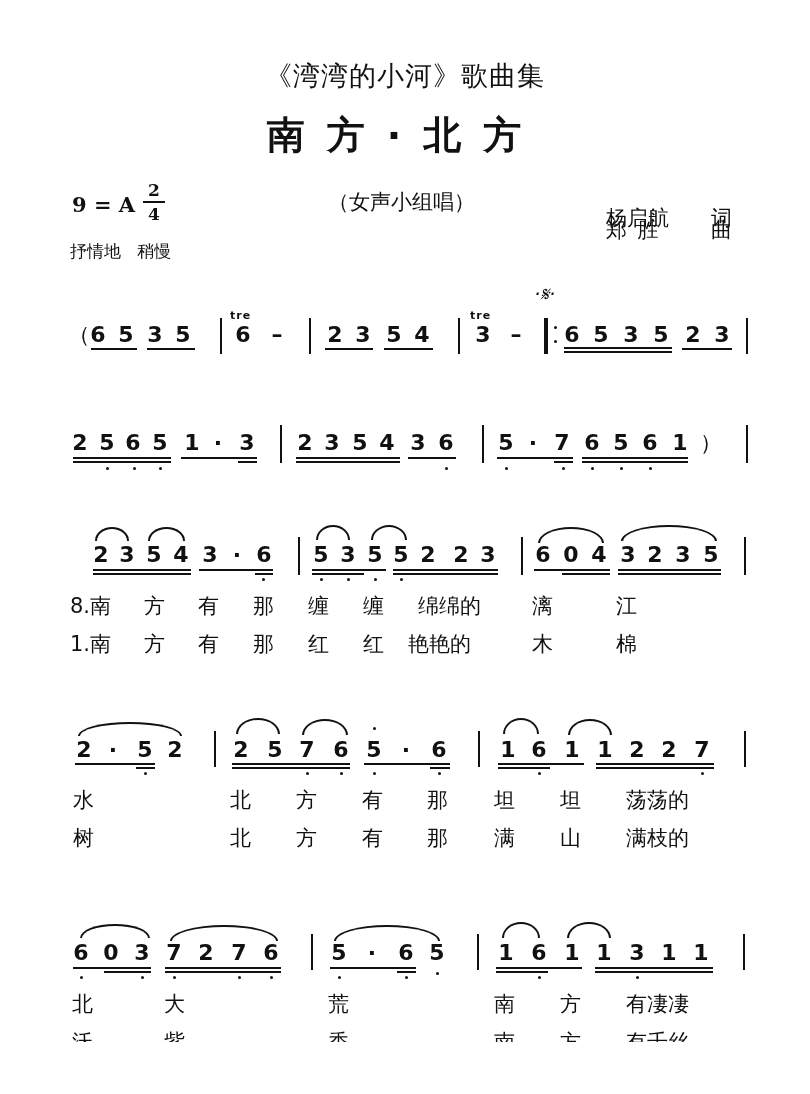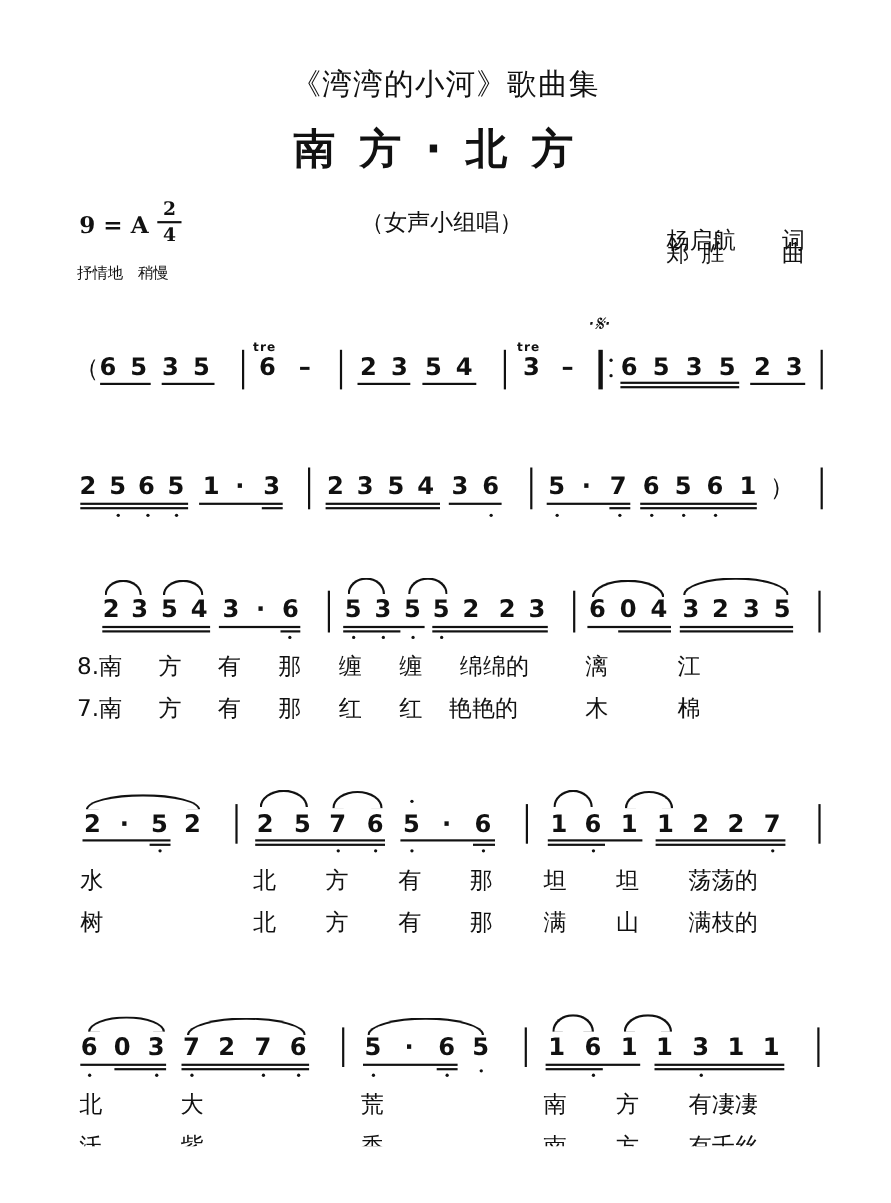--- a/index.html
+++ b/index.html
@@ -4,21 +4,21 @@
 <style>
   * { margin: 0; padding: 0; box-sizing: border-box; }
   html, body { width: 810px; height: 1094px; background: #ffffff; overflow: hidden; }
   body { position: relative; font-family: "DejaVu Sans", "Liberation Sans", sans-serif; color: #111; }
   .abs { position: absolute; }
   .collection { left: 0; width: 810px; top: 58px; text-align: center; font-size: 27px; letter-spacing: 1px; }
   .title { left: 0; width: 810px; top: 110px; text-align: center; font-size: 38px; font-weight: bold; letter-spacing: 22px; }
   .key { left: 72px; top: 192px; font-size: 21px; font-weight: bold; font-family: "DejaVu Serif", serif; }
   .timesig { left: 143px; top: 180px; width: 22px; text-align: center; font-weight: bold; font-size: 17px; font-family: "DejaVu Serif", serif; line-height: 20px; }
   .timesig .bar { display:block; height:2px; background:#111; margin:1px 0; }
-  .tempo { left: 70px; top: 240px; font-size: 14px; }
+  .tempo { left: 70px; top: 240px; font-size: 17px; }
   .performance { left: 328px; top: 188px; font-size: 21px; }
   .credit { left: 606px; font-size: 21px; }
   .credit-l { top: 204px; } .credit-c { top: 216px; font-family: Liberation Serif, serif; }
   .credit .role { position: absolute; left: 105px; }
   .note { position: absolute; font-size: 22px; font-weight: bold; width: 18px; text-align: center; font-family: "DejaVu Sans", sans-serif; }
   .uline { position: absolute; height: 2px; background: #111; }
   .bar-line { position: absolute; width: 2px; background: #111; }
   .dot-low { position: absolute; width: 3px; height: 3px; border-radius: 50%; background: #111; }
   .slur { position: absolute; border: 2px solid #111; border-bottom: none; border-radius: 50% 50% 0 0 / 100% 100% 0 0; }
   .lyric { position: absolute; font-size: 21px; }
@@ -184,21 +184,21 @@
 
   <span class="lyric" style="left:70px;top:592px">8.南</span>
   <span class="lyric" style="left:144px;top:592px">方</span>
   <span class="lyric" style="left:198px;top:592px">有</span>
   <span class="lyric" style="left:253px;top:592px">那</span>
   <span class="lyric" style="left:308px;top:592px">缠</span>
   <span class="lyric" style="left:363px;top:592px">缠</span>
   <span class="lyric" style="left:418px;top:592px">绵绵的</span>
   <span class="lyric" style="left:532px;top:592px">漓</span>
   <span class="lyric" style="left:616px;top:592px">江</span>
-  <span class="lyric" style="left:70px;top:630px">7.南</span>
+  <span class="lyric" style="left:70px;top:630px">1.南</span>
   <span class="lyric" style="left:144px;top:630px">方</span>
   <span class="lyric" style="left:198px;top:630px">有</span>
   <span class="lyric" style="left:253px;top:630px">那</span>
   <span class="lyric" style="left:308px;top:630px">红</span>
   <span class="lyric" style="left:363px;top:630px">红</span>
   <span class="lyric" style="left:408px;top:630px">艳艳的</span>
   <span class="lyric" style="left:532px;top:630px">木</span>
   <span class="lyric" style="left:616px;top:630px">棉</span>
 </div>
 

